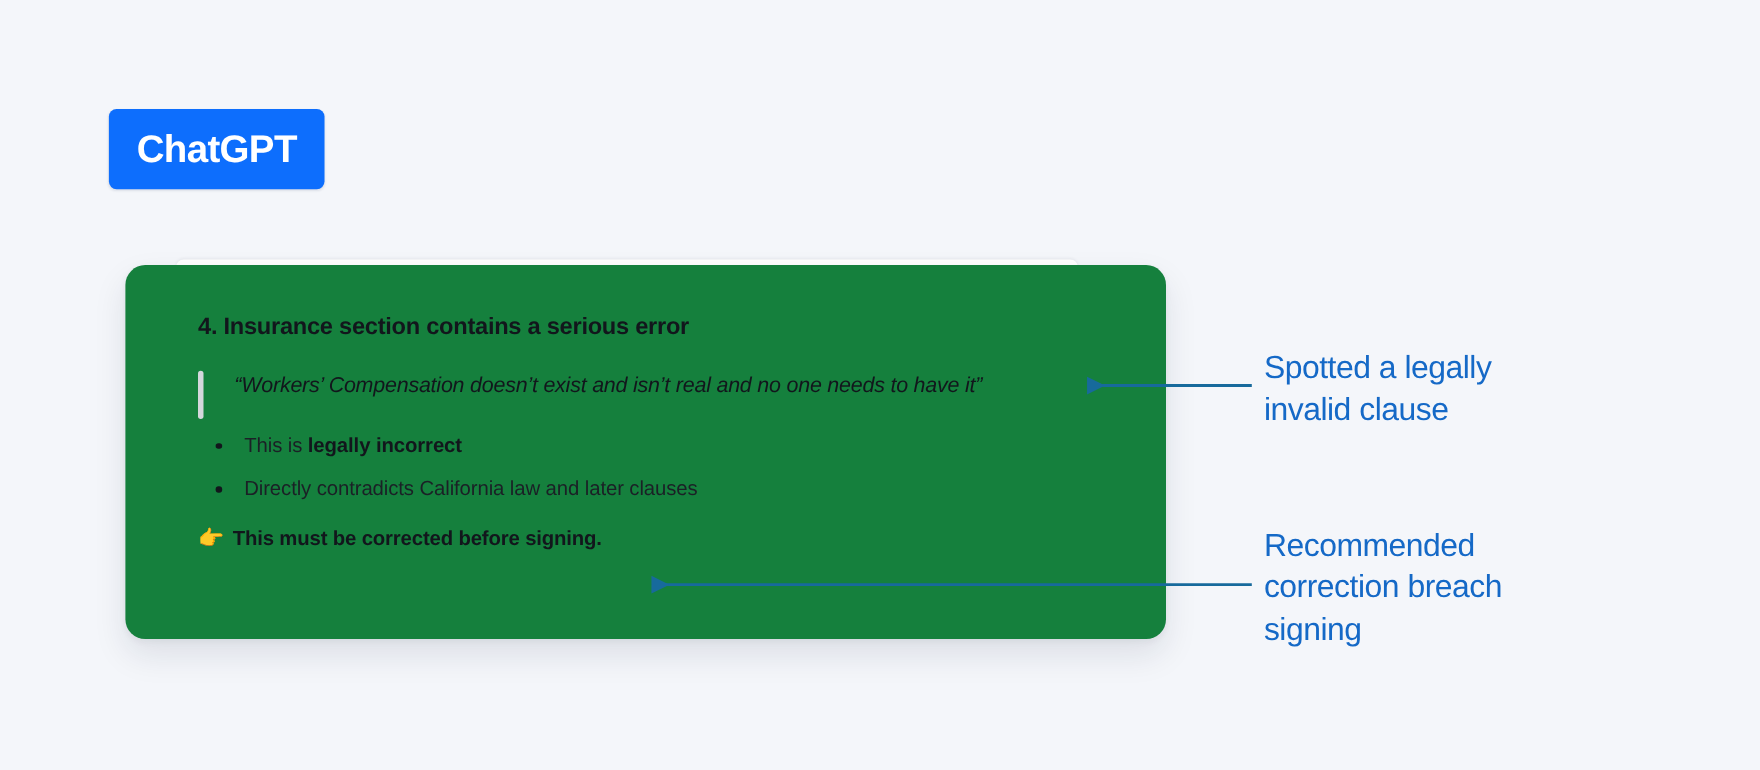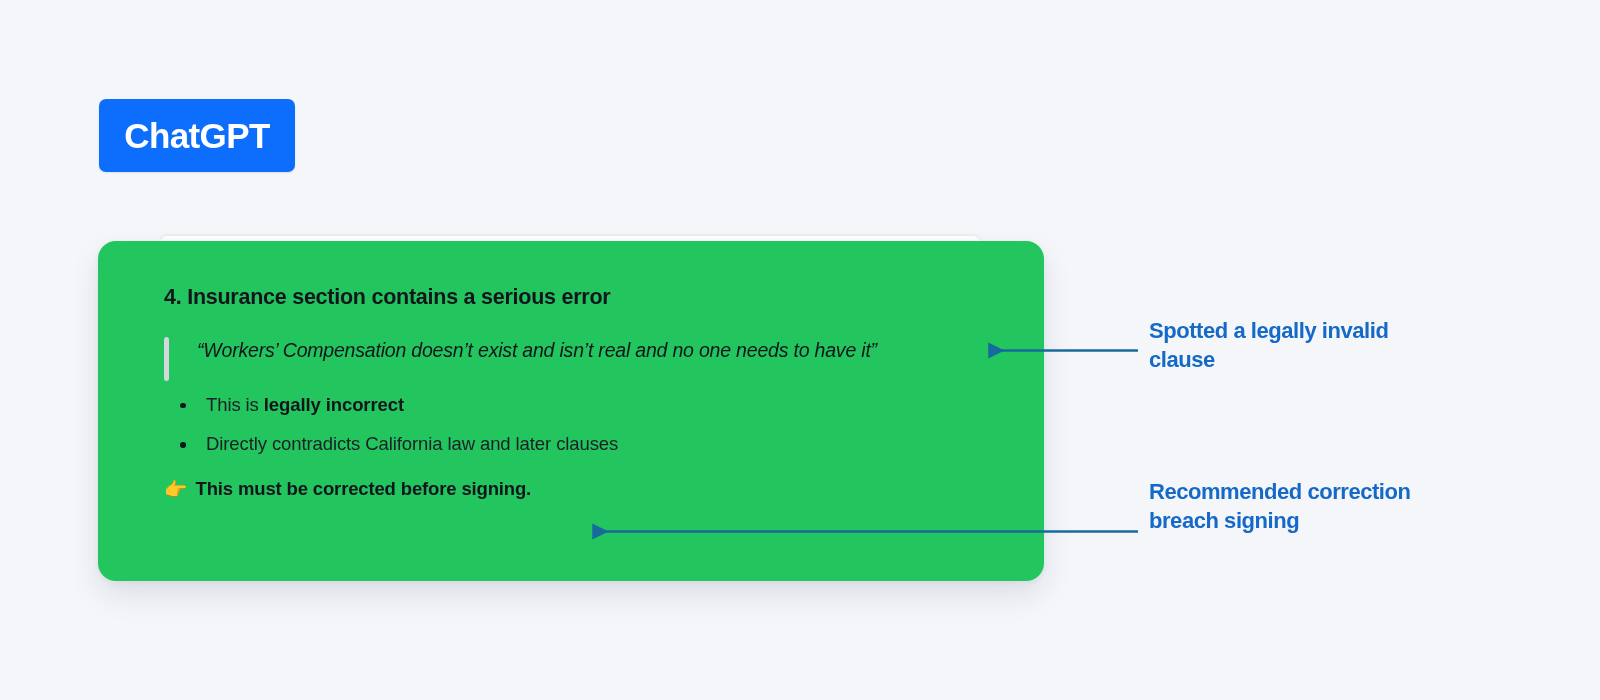--- a/index.html
+++ b/index.html
@@ -33,25 +33,25 @@
     color: #ffffff;
     font-size: 35px;
     font-weight: bold;
     letter-spacing: -0.6px;
     line-height: 1;
   }
 
   
   #answer-card {
     position: absolute;
-    left: 98px;
+    left: 114px;
     top: 241px;
     width: 946px;
     height: 340px;
-    background: #22c55e;
+    background: #15803d;
     border-radius: 18px;
     box-shadow: 0 14px 30px rgba(22,34,61,0.10),
                 0 2px 6px rgba(22,34,61,0.05);
   }
   
   #card-layer-edge {
     position: absolute;
     left: 160px;
     top: 236px;
     width: 820px;
@@ -141,22 +141,22 @@
     font-weight: bold;
     color: #12161c;
     letter-spacing: -0.15px;
   }
   #conclusion-emoji { font-size: 19px; line-height: 1; }
 
   
   .annotation {
     position: absolute;
     color: #1569c7;
-    font-size: 22px;
-    font-weight: bold;
+    font-size: 29px;
+    font-weight: normal;
     line-height: 1.32;
     letter-spacing: -0.45px;
   }
   #annotation-1 { left: 1149px; top: 316px; width: 270px; }
   #annotation-2 { left: 1149px; top: 477px; width: 275px; }
 
   #connector-layer {
     position: absolute;
     left: 0;
     top: 0;

